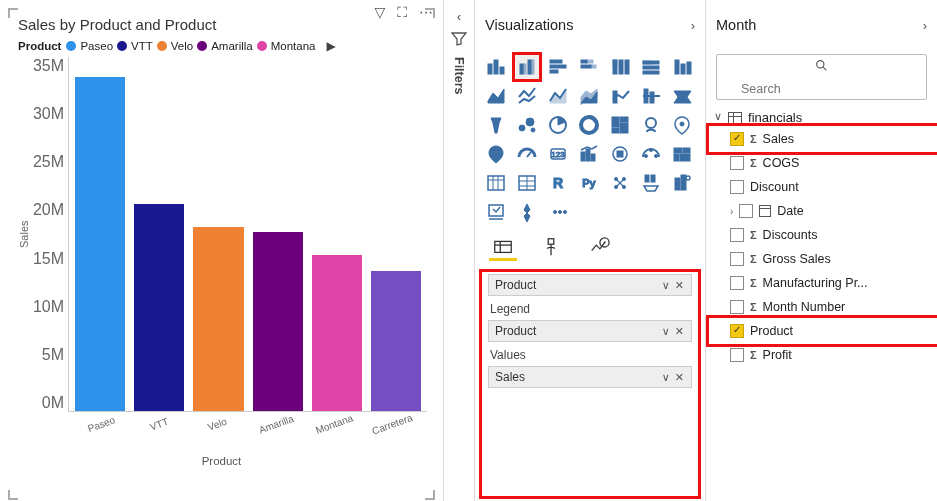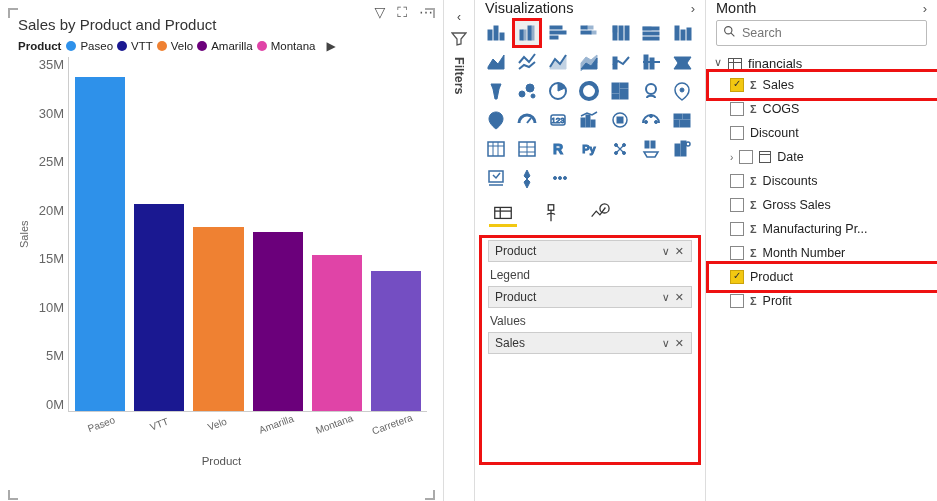--- a/index.html
+++ b/index.html
@@ -17,53 +17,53 @@
 .corner.br { bottom: 0; right: 0; border-left: none; border-top: none; }
 .chart-title { font-size: 15px; color: #333; font-weight: 400; margin: 2px 0 6px 2px; }
 .legend { font-size: 11.5px; color: #222; margin: 0 0 4px 2px; display: flex; align-items: center; gap: 3px; flex-wrap: wrap; }
 .legend b { font-weight: 600; margin-right: 2px; }
 .leg { display: inline-flex; align-items: center; gap: 4px; margin-right: 4px; }
 .leg .dot { width: 10px; height: 10px; border-radius: 50%; display: inline-block; }
 .leg-more { margin-left: 4px; font-size: 12px; color: #444; }
 .plot-wrap { display: flex; height: 355px; }
 .yaxis-label { writing-mode: vertical-rl; transform: rotate(180deg); font-size: 11px; color: #666; text-align: center; padding: 0 2px 0 0; }
 .plot { flex: 1; display: flex; position: relative; }
-.yticks { width: 38px; display: flex; flex-direction: column; justify-content: space-between; align-items: flex-end; font-size: 13px; color: #666; padding-right: 4px; height: 100%; }
+.yticks { width: 38px; display: flex; flex-direction: column; justify-content: space-between; align-items: flex-end; font-size: 16px; color: #666; padding-right: 4px; height: 100%; }
 .bars { flex: 1; position: relative; border-left: 1px solid #ccc; border-bottom: 1px solid #ccc; display: flex; align-items: flex-end; gap: 9px; padding: 0 6px; }
 .bar { flex: 1; }
 .xticks { display: flex; padding-left: 56px; padding-right: 6px; font-size: 10px; color: #666; }
 .xticks span { flex: 1; text-align: center; transform: rotate(-20deg) translateX(-4px); transform-origin: top center; white-space: nowrap; padding-top: 6px; }
 .xaxis-label { text-align: center; font-size: 11.5px; color: #555; margin-top: 26px; }
 
 
 .filters-strip { flex: 0 0 32px; border-left: 1px solid #ddd; border-right: 1px solid #ddd; text-align: center; padding-top: 10px; color: #444; }
 .filters-strip .chev { font-size: 12px; display:block; margin-bottom: 8px; }
 .filters-strip .icon { font-size: 14px; display:block; margin-bottom: 8px; }
 .filters-strip .vtxt { writing-mode: vertical-rl; font-size: 12.5px; font-weight: 600; margin: 0 auto; }
 
 
 .viz-pane { flex: 0 0 231px; border-right: 1px solid #ddd; display: flex; flex-direction: column; }
-.pane-header { display: flex; align-items: center; justify-content: space-between; padding: 0 10px; font-size: 14.5px; font-weight: 400; color: #222; }
+.pane-header { display: flex; align-items: center; justify-content: space-between; padding: 17px 10px; font-size: 14.5px; font-weight: 400; color: #222; }
 .pane-header .chev { font-size: 13px; color: #555; cursor: pointer; }
 .viz-gallery { padding: 4px 8px 2px 8px; display: grid; grid-template-columns: repeat(7, 1fr); gap: 3px; }
 .viz-icon { width: 26px; height: 26px; display: flex; align-items: center; justify-content: center; cursor: pointer; }
 .viz-icon svg { width: 22px; height: 22px; }
 .viz-icon.sel { outline: 3px solid #e11; outline-offset: -1px; background: #eee; }
 .viz-tabs { display: flex; gap: 20px; padding: 6px 14px 2px 14px; }
 .viz-tabs .tab { width: 28px; height: 28px; display:flex; align-items:center; justify-content:center; cursor:pointer; }
 .viz-tabs .tab svg { width:22px; height:22px; stroke:#333; fill:none; }
 .viz-tabs .tab.active { border-bottom: 3px solid #f2c811; }
 .field-wells { border: 3px solid #e11; margin: 6px 4px 0 4px; padding: 2px 2px; height: 230px; overflow:hidden; }
 .well-label { font-size: 12px; color: #444; padding: 6px 6px 4px 6px; }
 .well-chip { background: #eee; border: 1px solid #ccc; margin: 0 4px; padding: 3px 6px; font-size: 12px; color: #333; display:flex; align-items:center; justify-content:space-between; cursor:pointer; }
 .well-chip .ctl { color:#555; font-size:11px; letter-spacing:1px; }
 
 
 .fields-pane { flex: 0 0 231px; display: flex; flex-direction: column; }
-.search { margin: 4px 10px 8px 10px; border: 1px solid #bbb; border-radius: 2px; display:flex; align-items:center; padding: 3px 6px; gap:6px; }
+.search { margin: 4px 10px 8px 10px; border: 1px solid #bbb; border-radius: 2px; display:flex; align-items:center; padding: 3px 6px; gap:6px;flex-direction:column; }
 .search input { border:none; outline:none; font-size:12.5px; flex:1; }
 .table-row { display:flex; align-items:center; gap:6px; padding: 2px 8px; font-size:13px; color:#222; cursor:pointer; }
 .table-row .exp { font-size:11px; color:#555; transform: translateY(-1px); }
 .field-list { padding-left: 4px; }
 .field { display:flex; align-items:center; gap:6px; padding: 5px 8px 5px 20px; font-size:12.5px; color:#222; cursor:pointer; }
 .field .cb { width:14px; height:14px; border:1px solid #888; background:#fff; display:inline-block; }
 .field .cb.checked { background:#f2c811; border-color:#caa20a; position:relative; }
 .field .cb.checked::after { content:"✓"; font-size:10px; position:absolute; top:-1px; left:2px; color:#333; }
 .field .sym { font-size:11px; color:#555; font-weight:bold; }
 .field .exp { font-size:10px; color:#666; }

